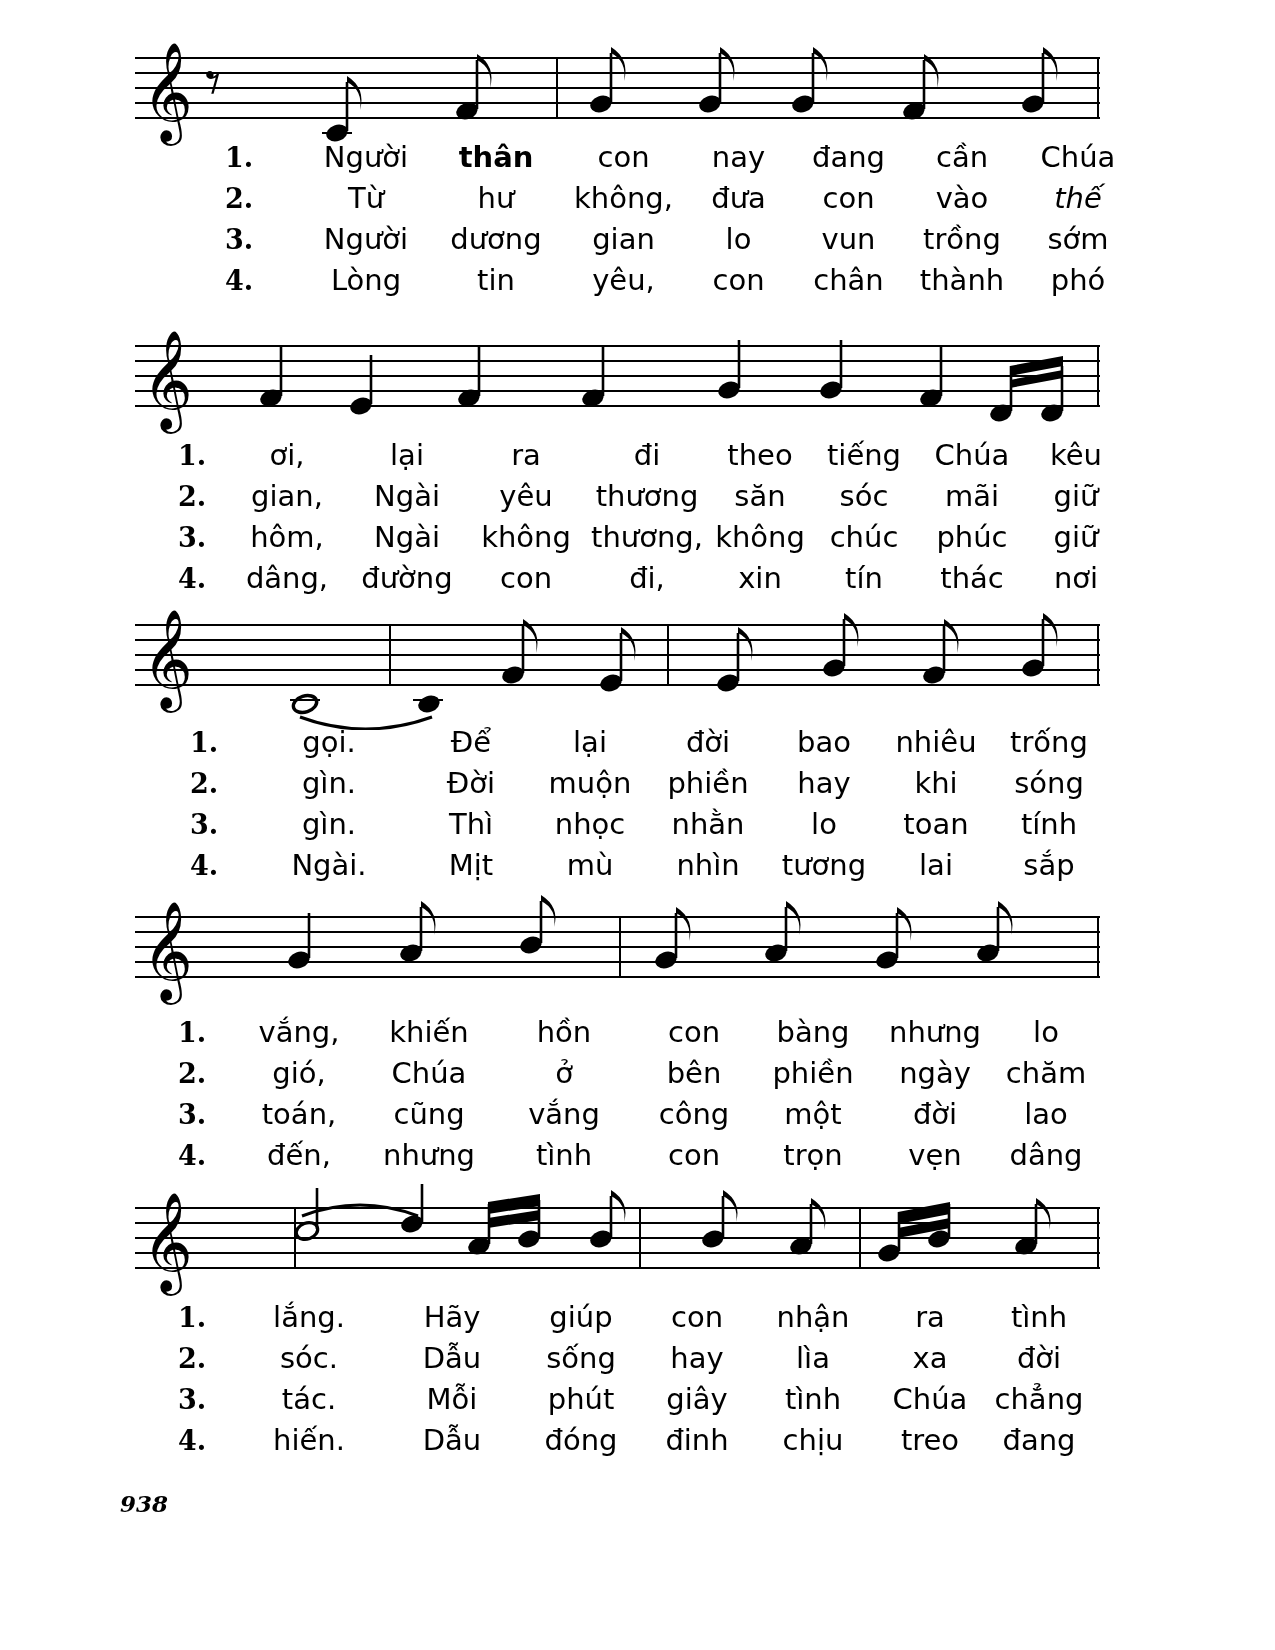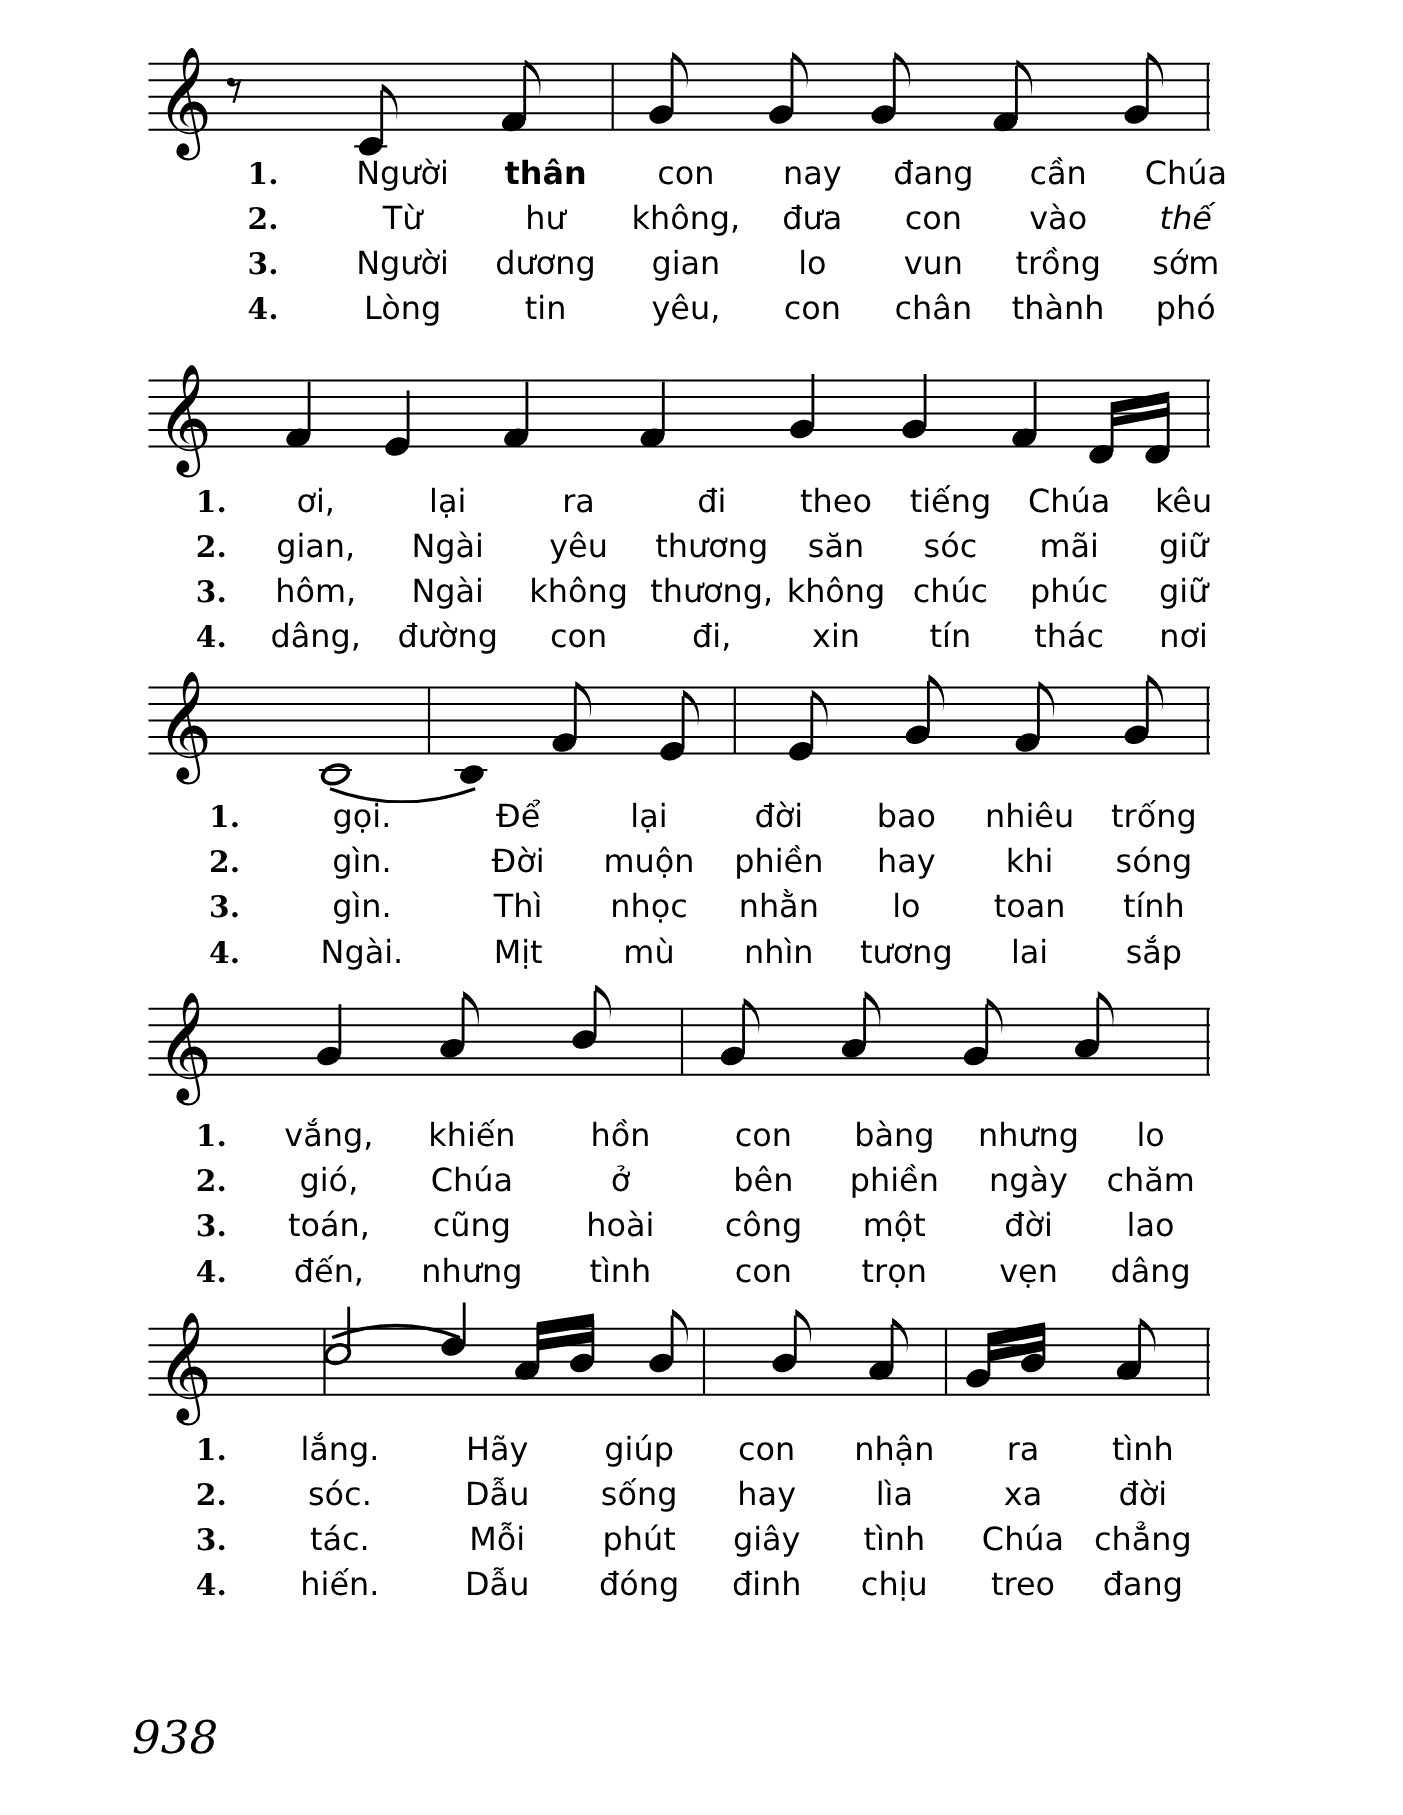--- a/index.html
+++ b/index.html
@@ -49,25 +49,25 @@
   .syl {
     font-family: "DejaVu Sans", sans-serif;
     font-size: 29px;
     color: #000;
     text-align: center;
     letter-spacing: 0px;
   }
   .page-number {
     position: absolute;
     left: 120px;
-    top: 1556px;
+    top: 1490px;
     font-family: "DejaVu Serif", serif;
     font-style: italic;
-    font-weight: normal;
-    font-size: 41px;
+    font-weight: bold;
+    font-size: 23px;
     color: #000;
   }
 </style>
 </head>
 <body>
 
 <div class="page">
 
   <div class="system" style="top:20px;">
     <div class="staff-wrap">
@@ -411,21 +411,21 @@
         <span class="syl" style="width:140px;">ở</span>
         <span class="syl" style="width:120px;">bên</span>
         <span class="syl" style="width:118px;">phiền</span>
         <span class="syl" style="width:126px;">ngày</span>
         <span class="syl" style="width:96px;">chăm</span>
       </div>
       <div class="lyric-line">
         <span class="verse-num" style="width:56px;padding-left:178px;">3.</span>
         <span class="syl" style="width:130px;">toán,</span>
         <span class="syl" style="width:130px;">cũng</span>
-        <span class="syl" style="width:140px;">hoài</span>
+        <span class="syl" style="width:140px;">vắng</span>
         <span class="syl" style="width:120px;">công</span>
         <span class="syl" style="width:118px;">một</span>
         <span class="syl" style="width:126px;">đời</span>
         <span class="syl" style="width:96px;">lao</span>
       </div>
       <div class="lyric-line">
         <span class="verse-num" style="width:56px;padding-left:178px;">4.</span>
         <span class="syl" style="width:130px;">đến,</span>
         <span class="syl" style="width:130px;">nhưng</span>
         <span class="syl" style="width:140px;">tình</span>

